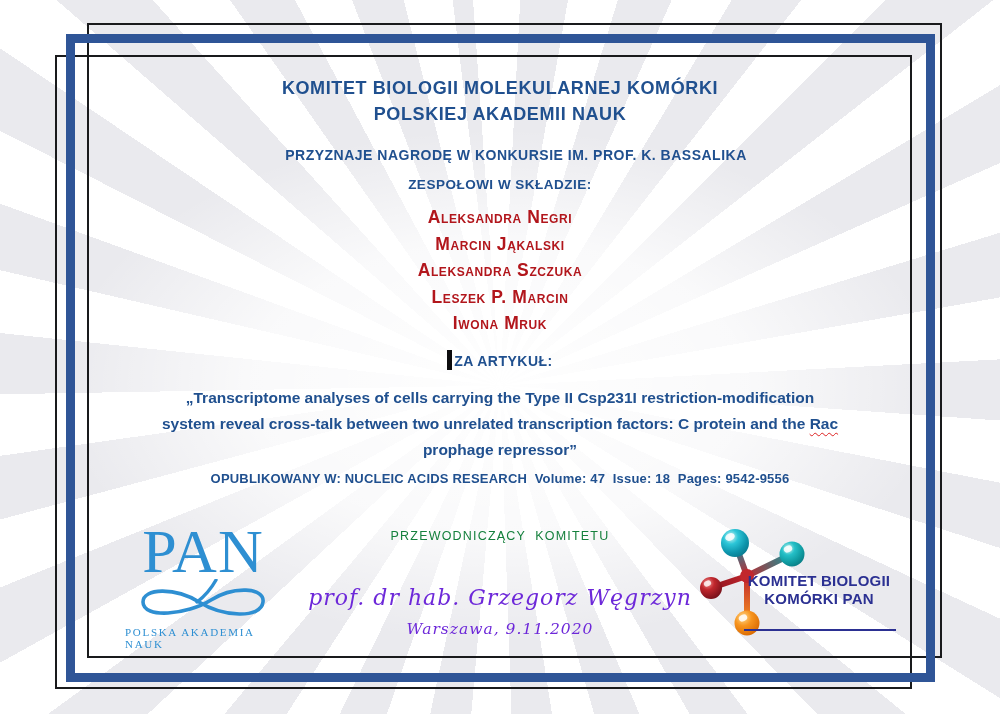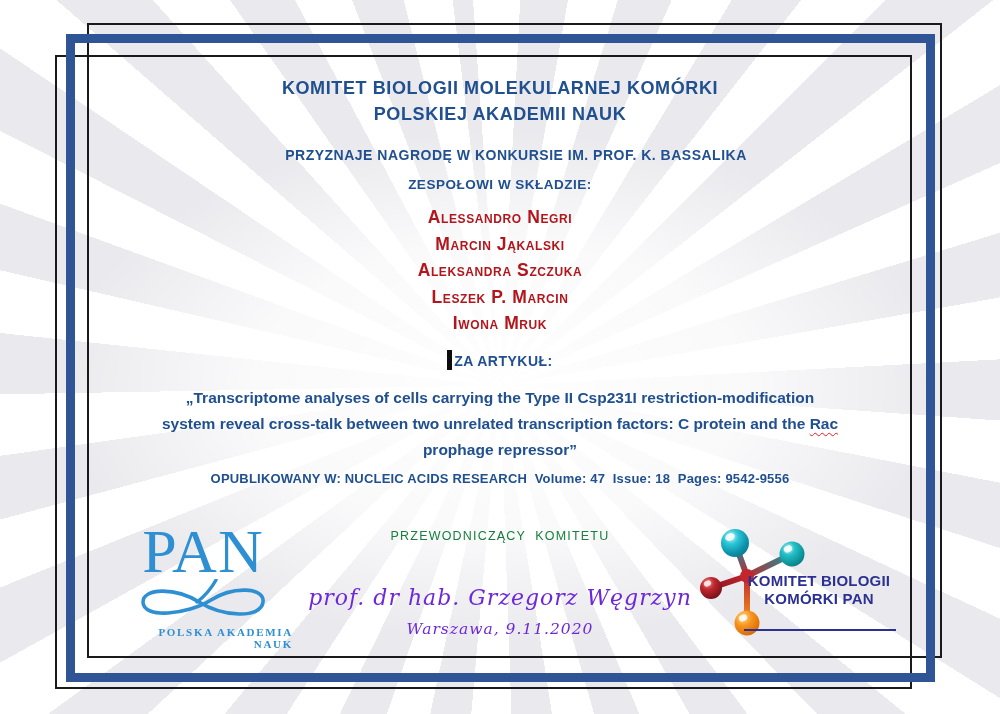--- a/index.html
+++ b/index.html
@@ -52,23 +52,23 @@
   .sig-date{top:620px;font-size:15.5px;letter-spacing:1px;}
   
   .pan-logo{position:absolute;left:113px;top:524px;width:180px;height:120px;}
   .pan-acronym{
     position:absolute;top:-4px;left:0;right:0;text-align:center;
     font-family:"Liberation Serif","DejaVu Serif",serif;
     font-size:62px;line-height:62px;font-weight:400;color:#2e8fd2;letter-spacing:1px;
   }
   .pan-swirl{position:absolute;left:2px;top:55px;}
   .pan-subtitle{
-    position:absolute;top:102px;left:12px;right:0;text-align:right;
+    position:absolute;top:102px;left:12px;right:0;text-align:left;
     font-family:"Liberation Serif","DejaVu Serif",serif;
-    font-size:11px;color:#2e8fd2;letter-spacing:1.7px;font-weight:bold;
+    font-size:11px;color:#2e8fd2;letter-spacing:1.7px;
   }
   
   .kbm-logo{position:absolute;left:693px;top:510px;width:222px;height:148px;}
   .kbm-mol{position:absolute;left:0;top:0;}
   .kbm-text{
     position:absolute;left:40px;top:62px;width:172px;text-align:center;
     font-size:15px;line-height:18px;font-weight:700;color:#2b3092;letter-spacing:.2px;
   }
   .kbm-underline{
     position:absolute;left:51px;top:119px;width:152px;height:2px;background:#2b3092;
@@ -83,21 +83,21 @@
 <div class="rect black-a"></div>
 <div class="rect black-b"></div>
 <div class="rect blue-frame"></div>
 
 <div class="line title1 navy">KOMITET BIOLOGII MOLEKULARNEJ KOMÓRKI</div>
 <div class="line title2 navy">POLSKIEJ AKADEMII NAUK</div>
 <div class="line award navy">PRZYZNAJE NAGRODĘ W KONKURSIE IM. PROF. K. BASSALIKA</div>
 <div class="line team-intro navy">ZESPOŁOWI W SKŁADZIE:</div>
 
 <div class="names">
-  <div class="name-row">Alessandro Negri</div>
+  <div class="name-row">Aleksandra Negri</div>
   <div class="name-row">Marcin Jąkalski</div>
   <div class="name-row">Aleksandra Szczuka</div>
   <div class="name-row">Leszek P. Marcin</div>
   <div class="name-row">Iwona Mruk</div>
 </div>
 
 <div class="line za-line navy"><span class="cursor-bar"></span><span>ZA ARTYKUŁ:</span></div>
 
 <div class="article">
   <div>„Transcriptome analyses of cells carrying the Type II Csp231I restriction-modification</div>

